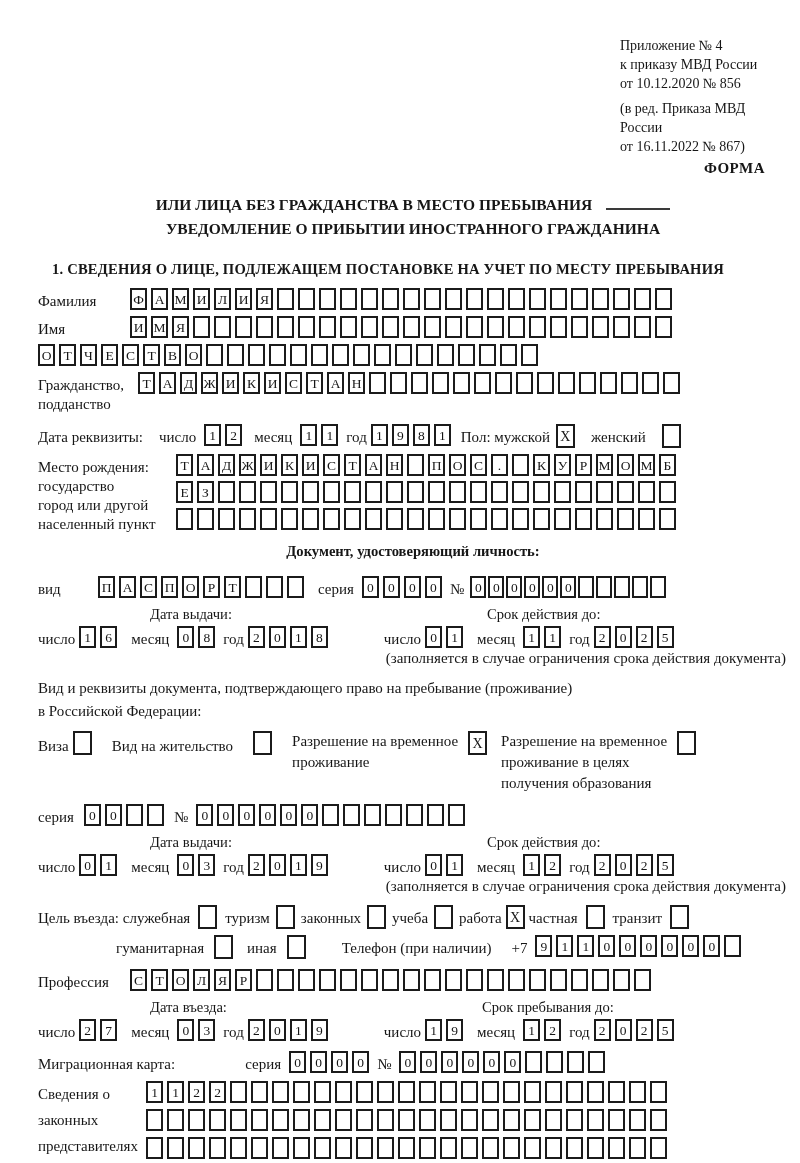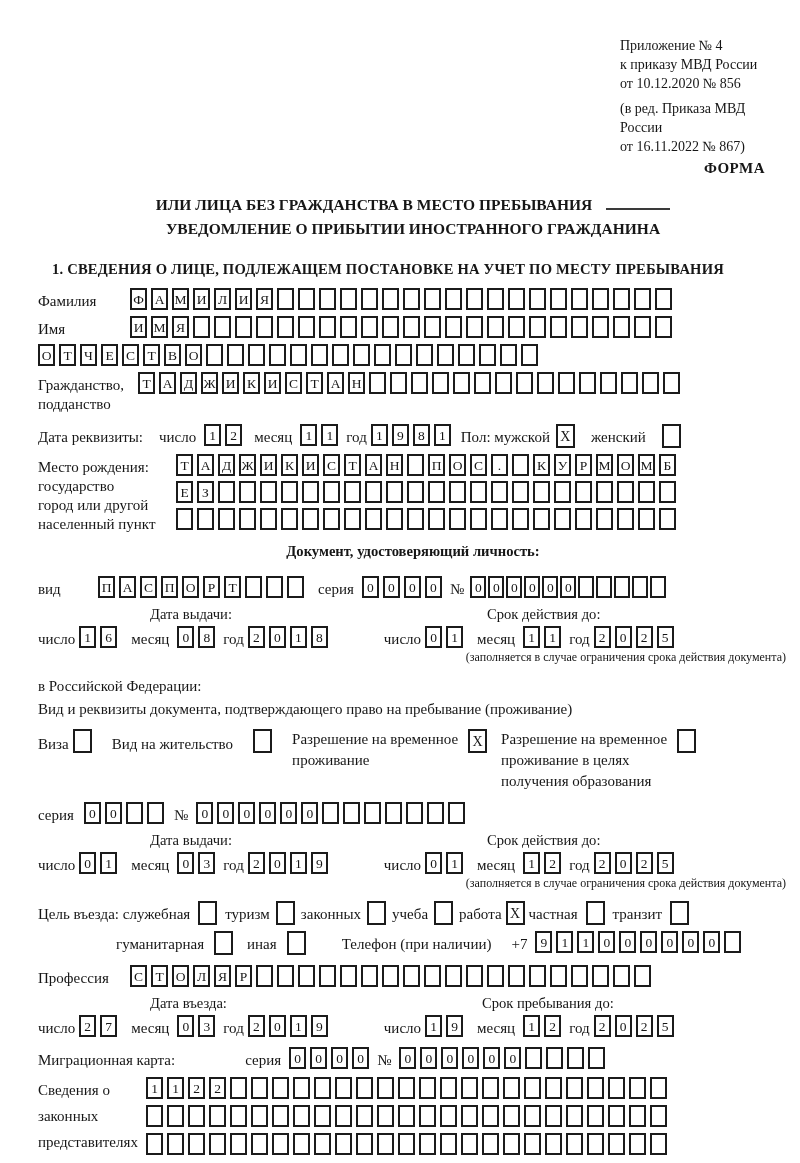--- a/index.html
+++ b/index.html
@@ -38,21 +38,21 @@
   .ml14{margin-left:14px} .ml16{margin-left:16px} .ml20{margin-left:20px} .ml24{margin-left:36px}
   .mt2{margin-top:16px} .mt10{margin-top:10px}
 
   .center-bold { text-align:center; font-weight:bold; font-size:14.6px; margin-top:8px; }
 
   .dp-h { display:flex; margin-top:8px; font-size:14.6px; }
   .dp-h-left { margin-left:112px; }
   .dp-h-right { margin-left:255px; }
   .dp-vals { display:flex; align-items:flex-start; margin-top:3px; }
   .dp-gap { width:52px; flex:0 0 52px; }
-  .note { text-align:right; font-size:12px; margin-top:2px; padding-right:2px; }
+  .note { text-align:right; font-size:15px; margin-top:2px; padding-right:2px; }
 
   .para { margin-top:10px; line-height:23px; }
 
   .permit-row { display:flex; align-items:flex-start; margin-top:8px; }
   .mline { text-align:left; line-height:21px; }
 
   .mr-block { display:flex; margin-top:6px; }
   .mr-rows .boxes { margin-bottom:5px; }
 
   .sved { display:flex; margin-top:8px; }
@@ -399,22 +399,22 @@
     <span class="boxes ml4">
         <span class="box">2</span>
         <span class="box">0</span>
         <span class="box">2</span>
         <span class="box">5</span>
       </span>
   </div>
   <div class="note">(заполняется в случае ограничения срока действия документа)</div>
 
   <div class="para">
+    <div>Вид и реквизиты документа, подтверждающего право на пребывание (проживание)</div>
     <div>в Российской Федерации:</div>
-    <div>Вид и реквизиты документа, подтверждающего право на пребывание (проживание)</div>
   </div>
 
   <div class="permit-row">
     <span class="lab" style="padding-top:6px">Виза</span>
     <span class="cbox ml4"></span>
     <span class="lab ml20" style="padding-top:6px">Вид на жительство</span>
     <span class="cbox ml20"></span>
     <span class="mline ml20">
       <div>Разрешение на временное</div>
       <div>проживание</div>

